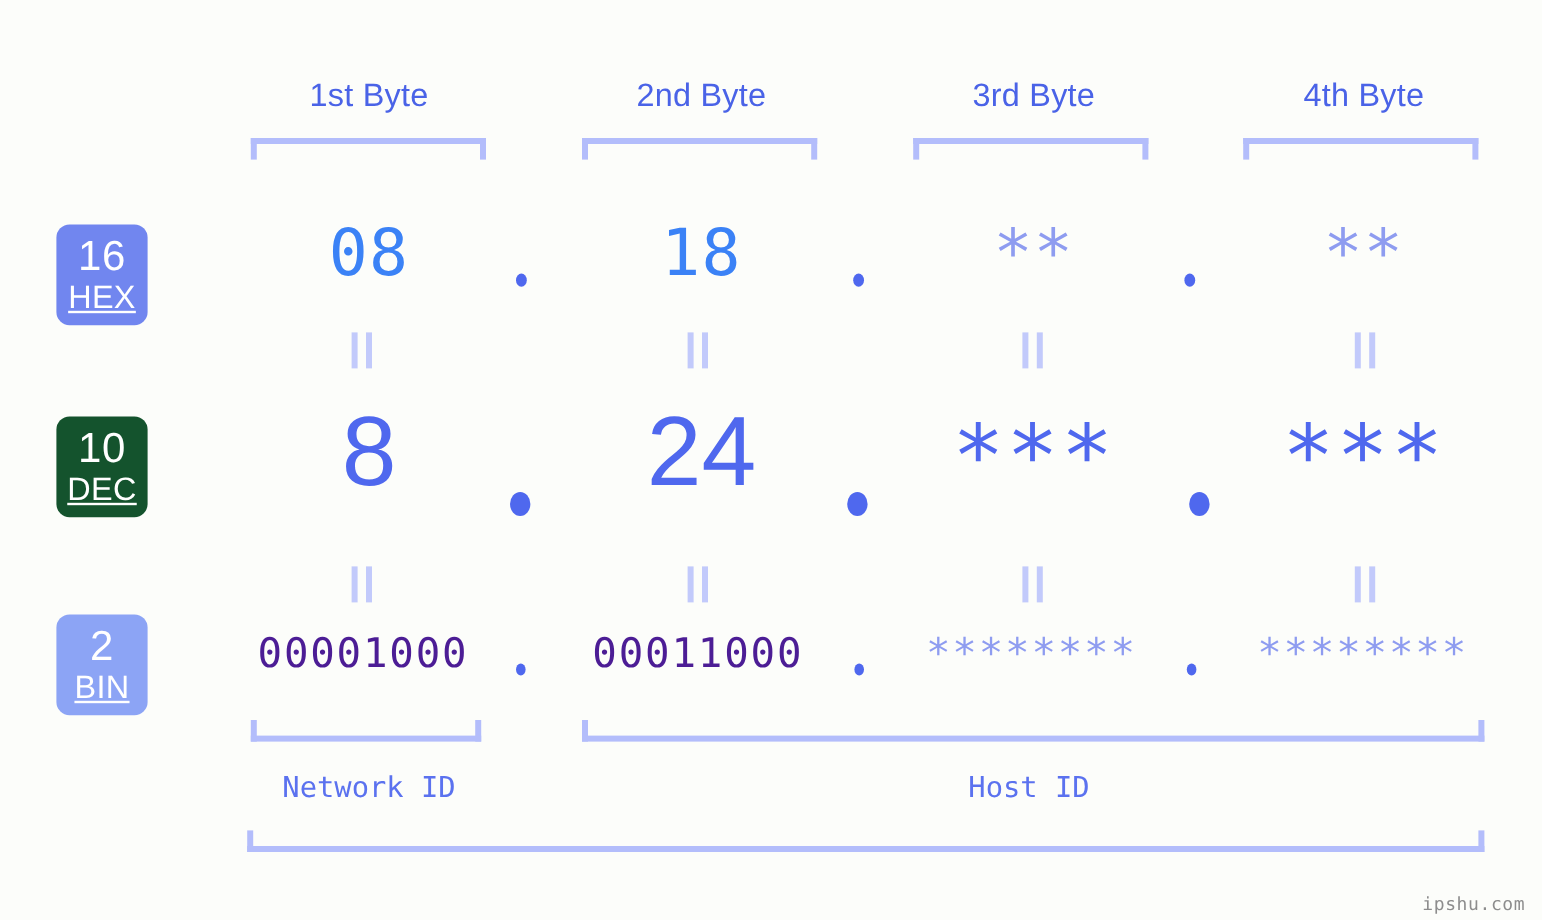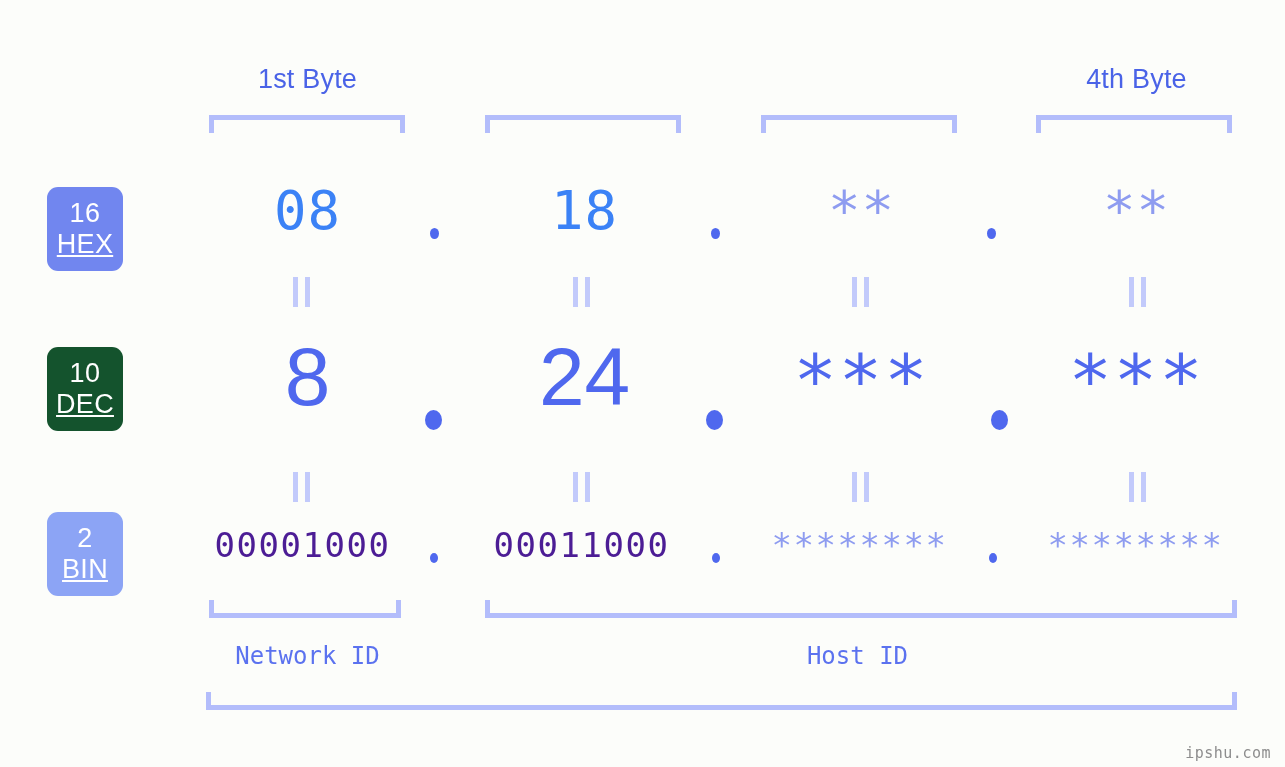--- a/index.html
+++ b/index.html
@@ -56,21 +56,21 @@
     height: 84px;
     border-radius: 11px;
     color: #ffffff;
     display: flex;
     flex-direction: column;
     align-items: center;
     justify-content: center;
     line-height: 1;
   }
   .badge .num {
-    font-size: 27px;
+    font-size: 35px;
     font-weight: 400;
     letter-spacing: 0.5px;
   }
   .badge .abbr {
     font-size: 27px;
     font-weight: 400;
     margin-top: 4px;
     letter-spacing: 0.3px;
     text-decoration: underline;
   }
@@ -178,20 +178,22 @@
     color: #8d8d8d;
     letter-spacing: 0.5px;
   }
 </style>
 </head>
 <body>
 
 <div id="stage">
 
   <div class="byte-label" style="left:185px;width:245px;">1st Byte</div>
+  <div class="byte-label" style="left:462px;width:245px;">2nd Byte</div>
+  <div class="byte-label" style="left:739px;width:245px;">3rd Byte</div>
   <div class="byte-label" style="left:1014px;width:245px;">4th Byte</div>
 
   <div class="bracket down" style="left:209px;top:83px;width:196px;"></div>
   <div class="bracket down" style="left:485px;top:83px;width:196px;"></div>
   <div class="bracket down" style="left:761px;top:83px;width:196px;"></div>
   <div class="bracket down" style="left:1036px;top:83px;width:196px;"></div>
 
   <div class="hex-row">
 
     <div class="badge" style="top:155px;background:#7186ef;">

